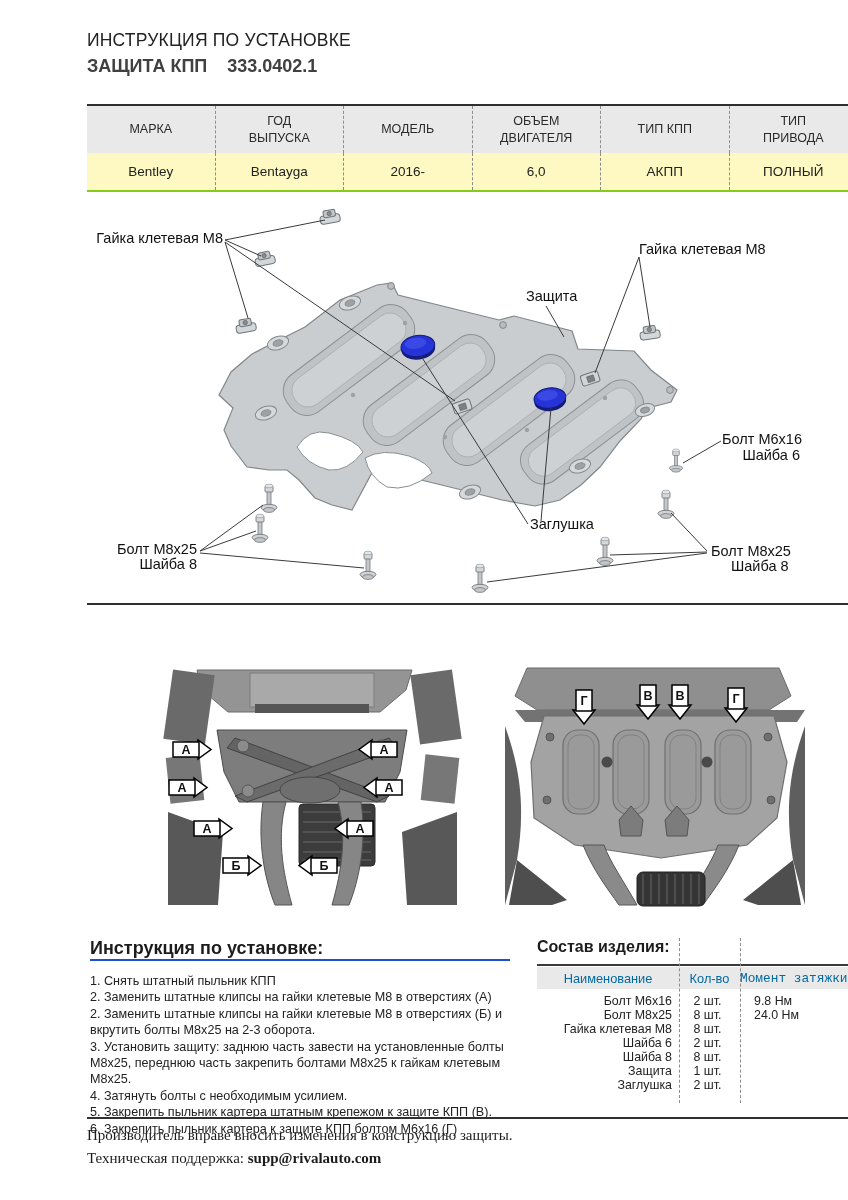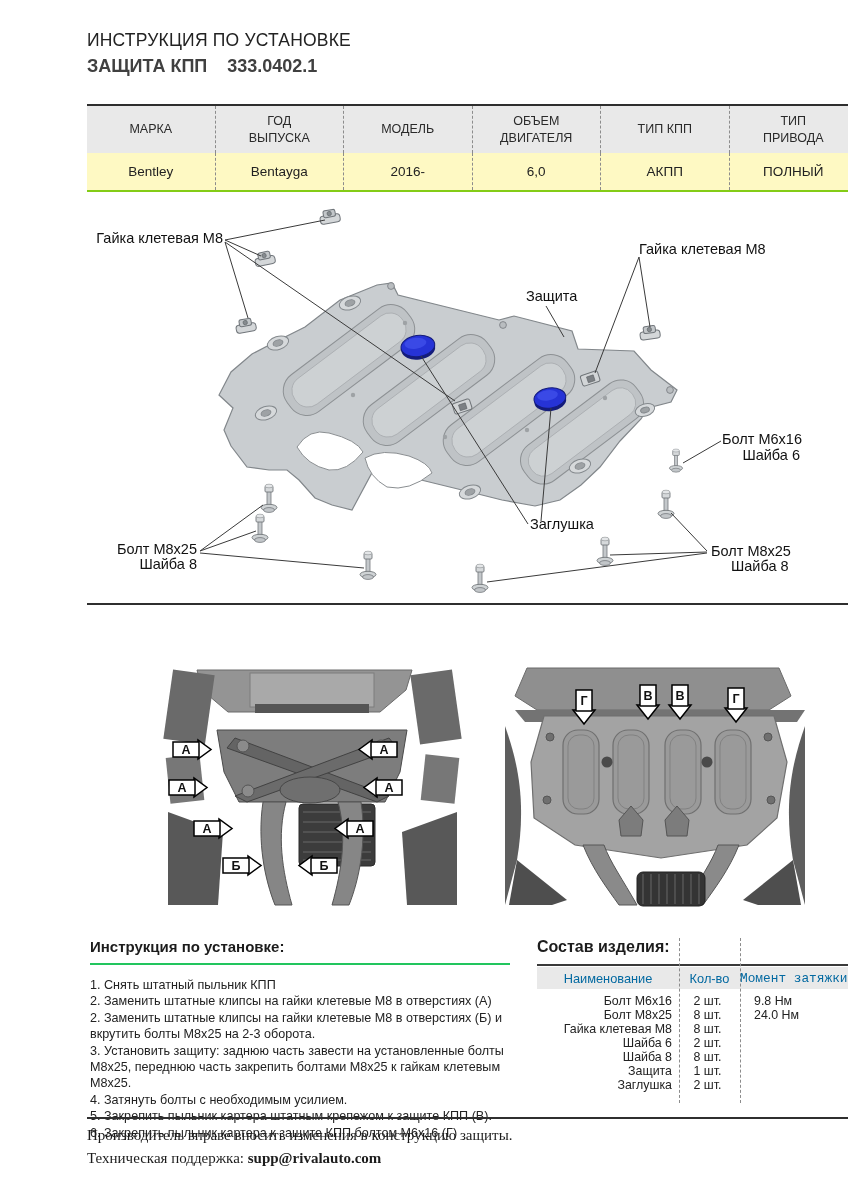--- a/index.html
+++ b/index.html
@@ -27,22 +27,22 @@
   
   svg text { font-family:"Liberation Sans", sans-serif; fill:#111; }
   .callout { font-size:14.5px; }
   .marker-letter { font-size:12.5px; font-weight:bold; }
   
   .sep { position:absolute; left:40px; width:770px; background:#2f2f2f; }
   .sep-mid { top:603px; height:2px; }
   .sep-bot { top:1117px; height:2px; }
   
   .instructions { position:absolute; left:43px; top:938px; width:438px; }
-  .instr-title { font-size:15px; font-weight:bold; padding-bottom:8px;
-    border-bottom:2px solid #22c55e; width:420px; }
+  .instr-title { font-size:18px; font-weight:bold; 
+    border-bottom:2px solid #1d4ed8; width:420px; }
   .instr-steps { margin-top:12px; font-size:12.6px; line-height:16.4px; color:#222; }
   
   .parts { position:absolute; left:490px; top:938px; width:320px; height:168px; }
   .parts-title { font-size:16px; font-weight:bold; }
   .parts-topline { position:absolute; left:0; top:26px; width:320px; height:2px; background:#3a3a3a; }
   .parts-band { position:absolute; left:0; top:29px; width:320px; height:22px; background:#e9e9e9; }
   .parts-dash { position:absolute; top:0; height:165px; border-left:1px dashed #8c8c8c; }
   .dash1 { left:142px; } .dash2 { left:203px; }
   .parts-head { position:absolute; top:33px; left:0; width:320px; display:flex; font-size:12.8px; color:#0369a1; }
   .ph-name { width:142px; text-align:center; }

